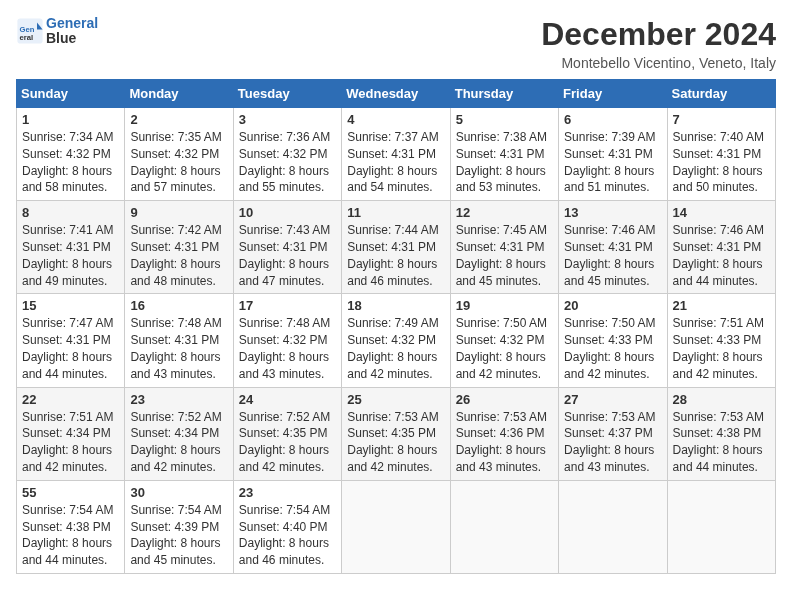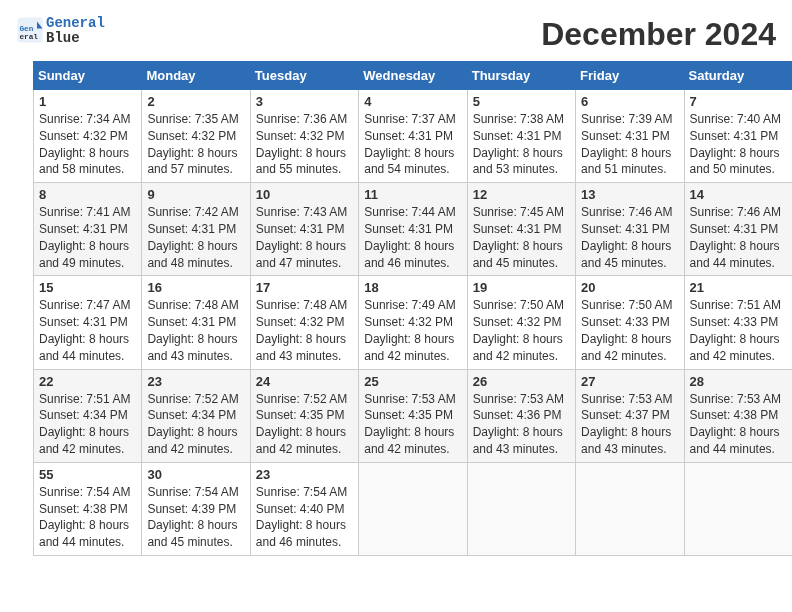--- a/index.html
+++ b/index.html
@@ -11,22 +11,21 @@
       padding: 16px;
     }
     .header-area {
       display: flex;
       justify-content: space-between;
       align-items: flex-start;
       margin-bottom: 8px;
     }
     .logo {
       display: flex;
-      align-items: flex-start;
-      font-family: Liberation Mono, monospace;
+      align-items: center;
     }
     .logo-text {
       font-size: 14px;
       font-weight: bold;
       color: #333;
       line-height: 1.1;
     }
     .logo-text span {
       color: #2d6db5;
     }
@@ -45,21 +44,20 @@
     }
     .location-title {
       font-size: 14px;
       color: #555;
       margin-top: 2px;
     }
     .calendar-table {
       width: 100%;
       border-collapse: collapse;
       font-size: 11px;
-      margin-left: 17px;
     }
     .calendar-table thead tr th {
       background-color: #2d6db5;
       color: #fff;
       padding: 6px 4px;
       text-align: left;
       font-size: 13px;
       font-weight: bold;
       border: 1px solid #2d6db5;
     }
@@ -106,20 +104,21 @@
       <polygon points="30,8 38,18 30,18" fill="#2d6db5"></polygon>
     </svg>
     <div>
       <div class="logo-text">
         <span>General</span><br><span style="color:#333">Blue</span>
       </div>
     </div>
   </div>
   <div class="title-area">
     <div class="month-title">December 2024</div>
+    <div class="location-title">Montebello Vicentino, Veneto, Italy</div>
   </div>
 </div>
 
 <table class="calendar-table">
   <thead>
     <tr id="weekday-header">
         <th>Sunday</th>
         <th>Monday</th>
         <th>Tuesday</th>
         <th>Wednesday</th>

